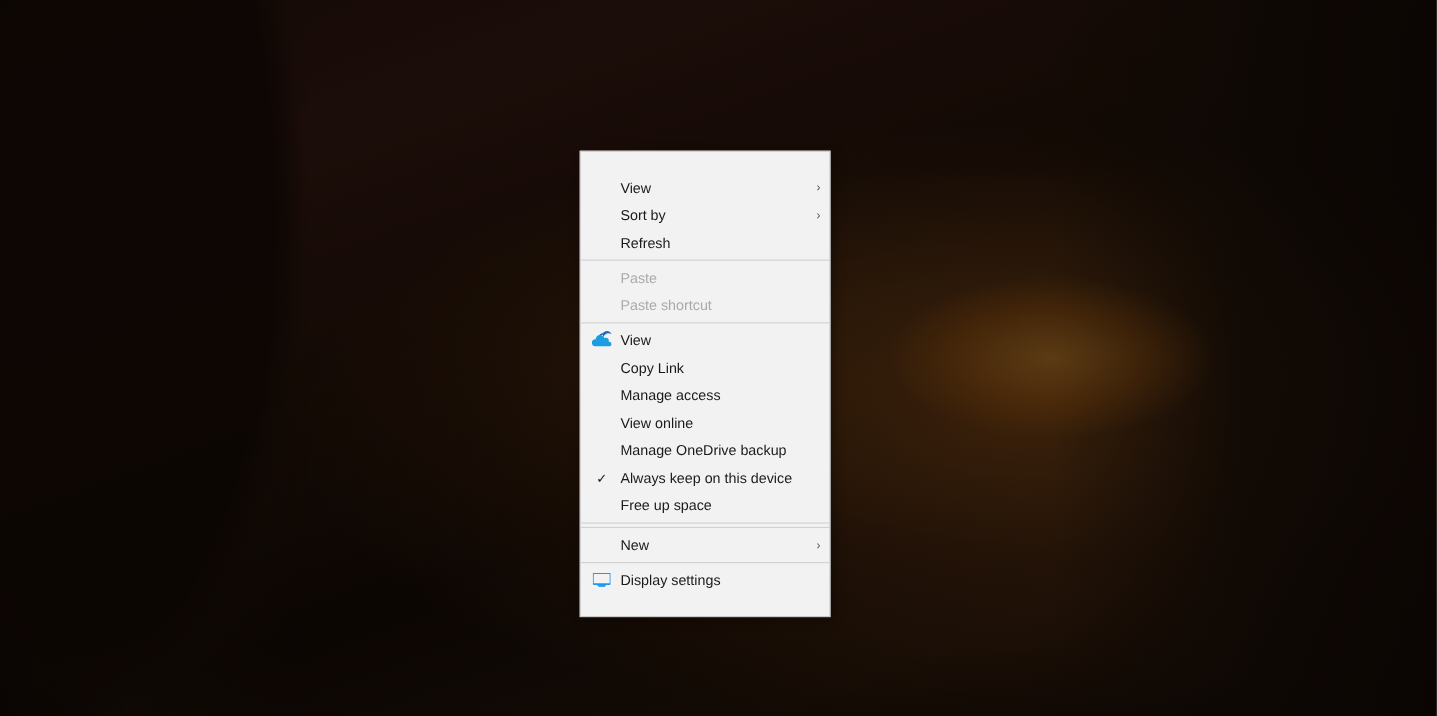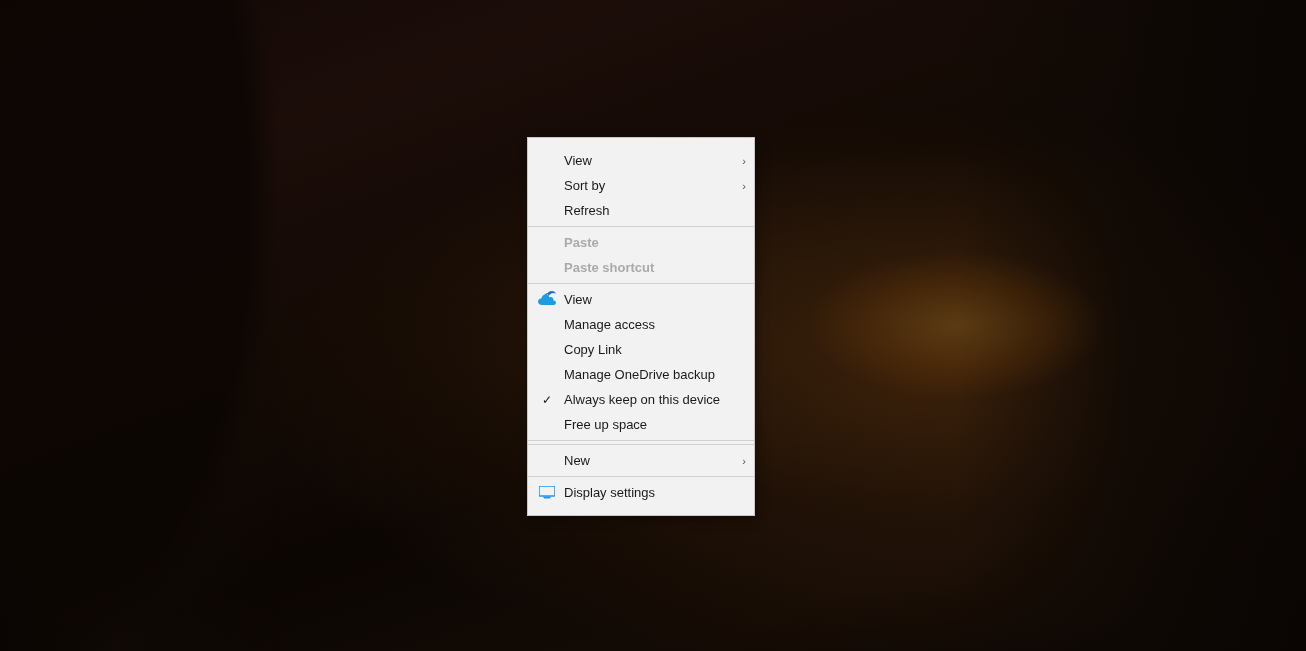--- a/index.html
+++ b/index.html
@@ -69,40 +69,39 @@
 
     
     .context-menu {
       position: absolute;
       left: 527px;
       top: 137px;
       width: 228px;
       background: #f2f2f2;
       border: 1px solid #c8c8c8;
       box-shadow: 3px 3px 10px rgba(0,0,0,0.35);
-      padding: 10px 0;
+      padding: 20px 0;
       z-index: 100;
       font-size: 13px;
       color: #1a1a1a;
     }
 
     .menu-item {
       display: flex;
       align-items: center;
       padding: 5px 12px 5px 36px;
       cursor: pointer;
       position: relative;
       min-height: 22px;
       white-space: nowrap;
     }
 
     .menu-item.disabled {
       color: #aaa;
       cursor: default;
-      font-weight: bold;
     }
 
     .menu-item .arrow {
       position: absolute;
       right: 8px;
       font-size: 11px;
       color: #555;
     }
 
     .menu-item .check {
@@ -206,27 +205,30 @@
       <svg width="18" height="14" viewBox="0 0 18 14" xmlns="http://www.w3.org/2000/svg">
         <path d="M10.5 5.5C11.2 3.5 13.1 2 15.3 2C16.9 2 18 3 18 3C17.5 1.2 15.8 0 13.8 0C12.1 0 10.6 0.9 9.8 2.3L10.5 5.5Z" fill="#1b6ac5"></path>
         <path d="M7 6C7.5 4.2 9.2 3 11.1 3C11.7 3 12.3 3.1 12.8 3.4C12.1 2.5 11.1 2 10 2C8.3 2 6.9 3.1 6.4 4.6L7 6Z" fill="#1b6ac5"></path>
         <path d="M3.5 14H15.8C17 14 18 13 18 11.8C18 10.6 17 9.6 15.8 9.6H15.3C15.4 9.3 15.5 9 15.5 8.7C15.5 7.2 14.3 6 12.8 6C12.3 6 11.9 6.1 11.5 6.4C10.9 4.7 9.3 3.5 7.5 3.5C5.3 3.5 3.5 5.3 3.5 7.5V7.6C3.4 7.6 3.2 7.5 3.1 7.5C1.4 7.5 0 8.9 0 10.6C0 12.4 1.4 14 3.5 14Z" fill="#1b9de2"></path>
       </svg>
     </span>
     <span>View</span>
   </div>
 
   <div class="menu-item">
+    <span>Copy Link</span>
+  </div>
+
+  <div class="menu-item">
     <span>Manage access</span>
   </div>
 
   <div class="menu-item">
-    <span>Copy Link</span>
-  </div>
-
+    <span>View online</span>
+  </div>
 
   <div class="menu-item">
     <span>Manage OneDrive backup</span>
   </div>
 
   <div class="menu-item">
     <span class="check">✓</span>
     <span>Always keep on this device</span>
   </div>
 

